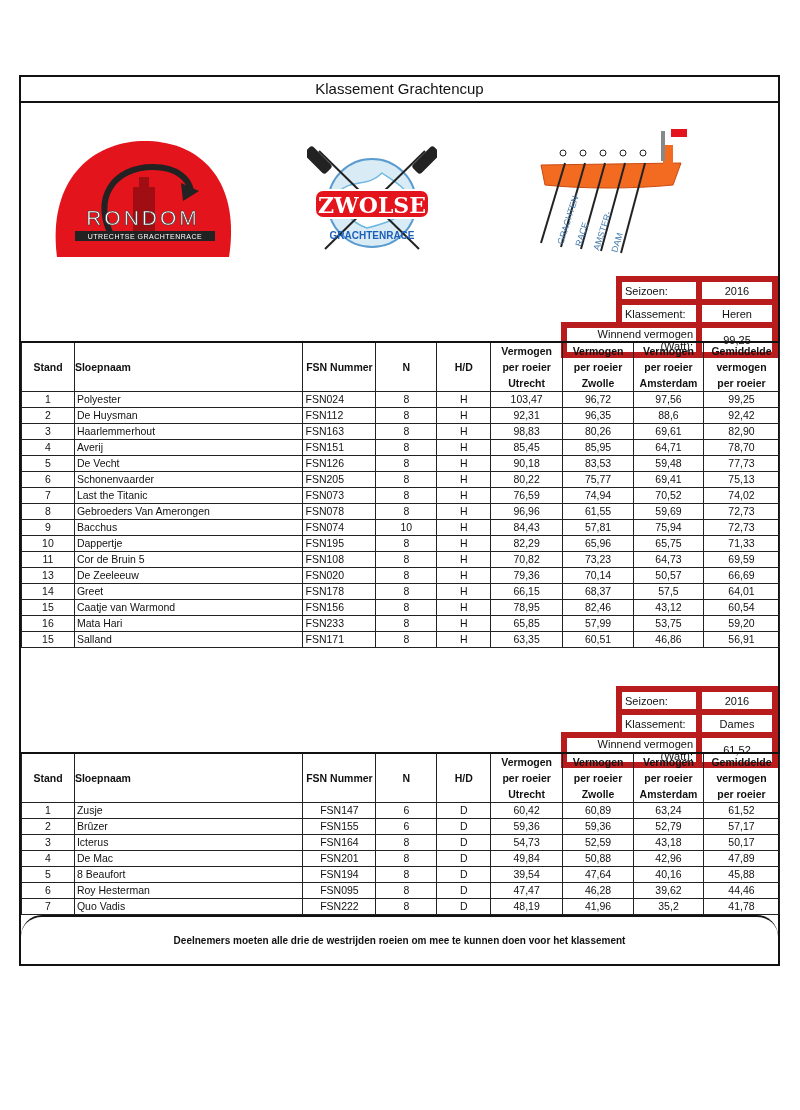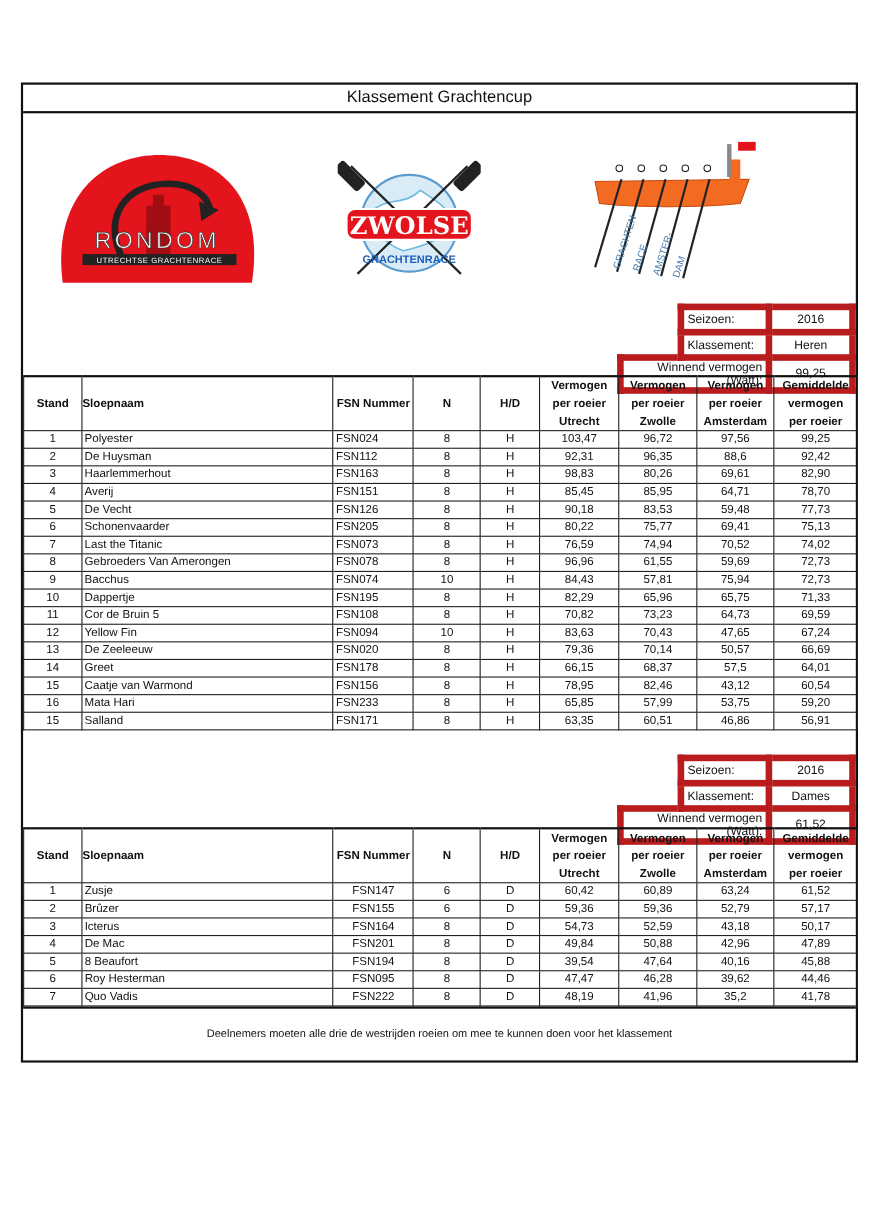--- a/index.html
+++ b/index.html
@@ -9,21 +9,21 @@
   .logos { position:absolute; left:0; top:26px; width:757px; height:160px; }
   .info { position:absolute; font-size:11px; }
   .info table { border-collapse:collapse; }
   .info td { border:6px solid #b91c1c; height:17px; padding:0 3px; }
   .info td.val { text-align:center; width:64px; }
   .data-table { position:absolute; left:0; border-collapse:collapse; font-size:10.5px; }
   .data-table th { font-weight:bold; border:1px solid #222; border-top:2px solid #111; font-size:10.5px; line-height:16px; padding:0; height:48px; }
   .data-table td { border:1px solid #222; height:15px; padding:0 2px; line-height:15px; }
   .c { text-align:center; }
   .l { text-align:left; }
-  .footer-note { position:absolute; left:0; width:757px; text-align:center; font-size:10px; font-weight:normal; border-top:2px solid #111; }
+  .footer-note { position:absolute; left:0; width:757px; text-align:center; font-size:10px; font-weight:bold; border-top:2px solid #111;border-radius:21px; }
 </style>
 </head>
 <body>
 
 <div class="sheet">
   <div class="title-row">Klassement Grachtencup</div>
 
   <div class="logos">
 
     <svg style="position:absolute;left:32px;top:36px" width="180" height="120" viewBox="0 0 180 120">
@@ -239,31 +239,20 @@
           <td class="l">Cor de Bruin 5</td>
           <td class="l">FSN108</td>
           <td class="c">8</td>
           <td class="c">H</td>
           <td class="c">70,82</td>
           <td class="c">73,23</td>
           <td class="c">64,73</td>
           <td class="c">69,59</td>
         </tr>
         <tr>
-          <td class="c">12</td>
-          <td class="l">Yellow Fin</td>
-          <td class="l">FSN094</td>
-          <td class="c">10</td>
-          <td class="c">H</td>
-          <td class="c">83,63</td>
-          <td class="c">70,43</td>
-          <td class="c">47,65</td>
-          <td class="c">67,24</td>
-        </tr>
-        <tr>
           <td class="c">13</td>
           <td class="l">De Zeeleeuw</td>
           <td class="l">FSN020</td>
           <td class="c">8</td>
           <td class="c">H</td>
           <td class="c">79,36</td>
           <td class="c">70,14</td>
           <td class="c">50,57</td>
           <td class="c">66,69</td>
         </tr>

